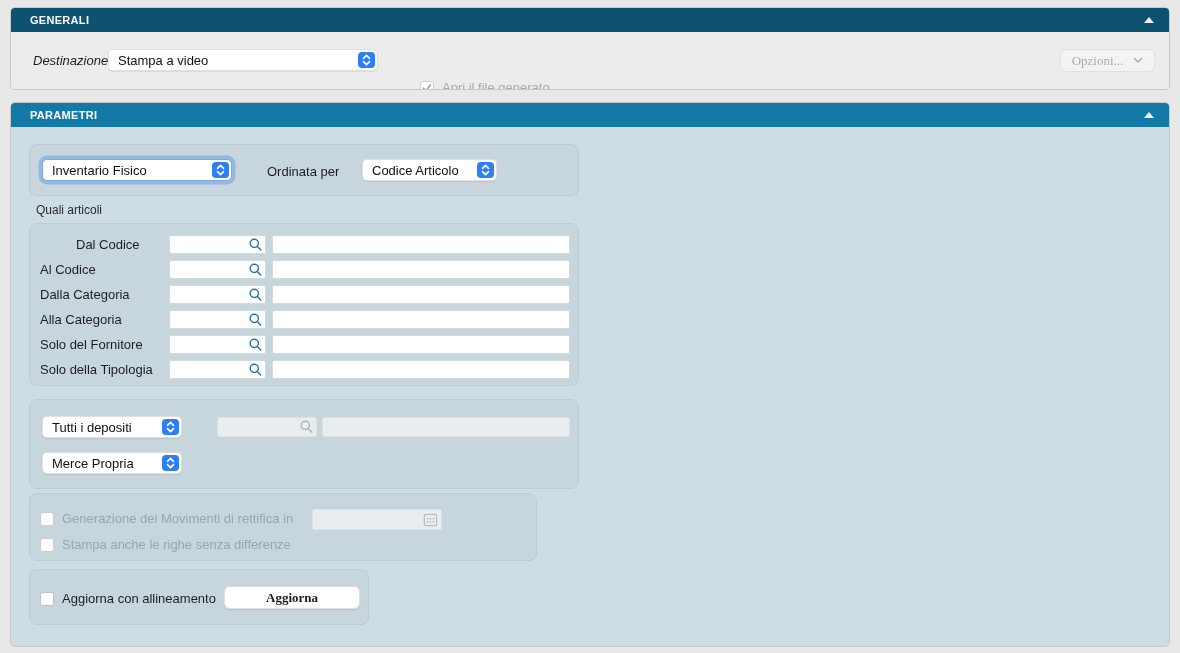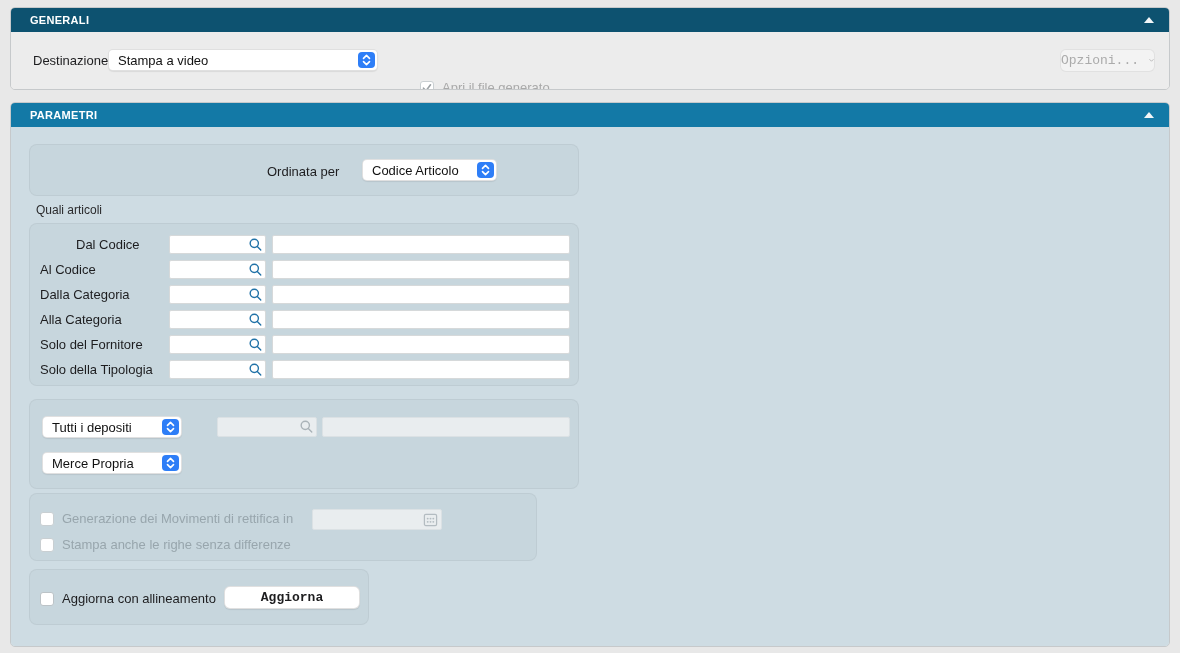--- a/index.html
+++ b/index.html
@@ -70,21 +70,21 @@
     display:inline-flex;align-items:center;justify-content:center;flex:none;
   }
   .cb.disabled{border-color:#c9cfd2;}
   .cb svg{display:block;}
   .cb-row{position:absolute;display:flex;align-items:center;gap:8px;}
 
   
   .btn{
     display:flex;align-items:center;justify-content:center;
     background:#fff;border:1px solid rgba(0,0,0,.12);border-radius:6px;
-    box-shadow:0 1px 1px rgba(0,0,0,.08);font-family:Liberation Mono, monospace;font-size:13px;cursor:pointer;
+    box-shadow:0 1px 1px rgba(0,0,0,.08);font-family:Liberation Serif, serif;font-size:13px;cursor:pointer;
   }
   .btn.disabled{
     background:#f3f3f3;border-color:rgba(0,0,0,.07);box-shadow:none;color:#ababab;cursor:default;
   }
   #opzioni-btn{position:absolute;right:14px;top:17px;width:95px;height:23px;gap:10px;}
   #aggiorna-btn{position:absolute;left:194px;top:16px;width:136px;height:23px;font-weight:bold;color:#1d1d1f;}
 
   .mag-svg{stroke:var(--search-icon-blue);}
   .mag-svg.gray{stroke:#aab3b8;}
 
@@ -94,21 +94,21 @@
 <body>
 
 <div class="panel" id="panel-generali">
   <div class="panel-header generali">
     <span>GENERALI</span>
     <span class="collapse-btn">
         <span class="tri-up"></span>
       </span>
   </div>
   <div class="panel-body">
-    <span class="field-label" style="position:absolute;left:22px;top:21px;">Destinazione</span>
+    <span class="field-label" style="position:absolute;left:22px;top:21px;font-style:italic;">Destinazione</span>
     <div class="popup" style="left:97px;top:17px;width:270px;">
       <span>Stampa a video</span>
       <span class="stepper">
         <svg width="9" height="12" viewBox="0 0 9 12">
             <path d="M1.5 4.4 L4.5 1.4 L7.5 4.4" fill="none" stroke="#fff" stroke-width="1.6" stroke-linecap="round" stroke-linejoin="round"></path>
             <path d="M1.5 7.6 L4.5 10.6 L7.5 7.6" fill="none" stroke="#fff" stroke-width="1.6" stroke-linecap="round" stroke-linejoin="round"></path>
           </svg>
       </span>
     </div>
     <div class="cb-row" style="left:409px;top:16px;margin-top:32px;">
@@ -131,20 +131,29 @@
 <div class="panel" id="panel-parametri">
   <div class="panel-header parametri">
     <span>PARAMETRI</span>
     <span class="collapse-btn">
         <span class="tri-up"></span>
       </span>
   </div>
   <div class="panel-body">
 
     <div class="groupbox" style="left:18px;top:17px;width:550px;height:52px;">
+      <div class="popup focused" style="left:12px;top:14px;width:190px;">
+        <span>Inventario Fisico</span>
+        <span class="stepper">
+          <svg width="9" height="12" viewBox="0 0 9 12">
+              <path d="M1.5 4.4 L4.5 1.4 L7.5 4.4" fill="none" stroke="#fff" stroke-width="1.6" stroke-linecap="round" stroke-linejoin="round"></path>
+              <path d="M1.5 7.6 L4.5 10.6 L7.5 7.6" fill="none" stroke="#fff" stroke-width="1.6" stroke-linecap="round" stroke-linejoin="round"></path>
+            </svg>
+        </span>
+      </div>
       <span class="field-label" style="position:absolute;left:237px;top:19px;">Ordinata per</span>
       <div class="popup" style="left:332px;top:14px;width:135px;">
         <span>Codice Articolo</span>
         <span class="stepper">
           <svg width="9" height="12" viewBox="0 0 9 12">
               <path d="M1.5 4.4 L4.5 1.4 L7.5 4.4" fill="none" stroke="#fff" stroke-width="1.6" stroke-linecap="round" stroke-linejoin="round"></path>
               <path d="M1.5 7.6 L4.5 10.6 L7.5 7.6" fill="none" stroke="#fff" stroke-width="1.6" stroke-linecap="round" stroke-linejoin="round"></path>
             </svg>
         </span>
       </div>

